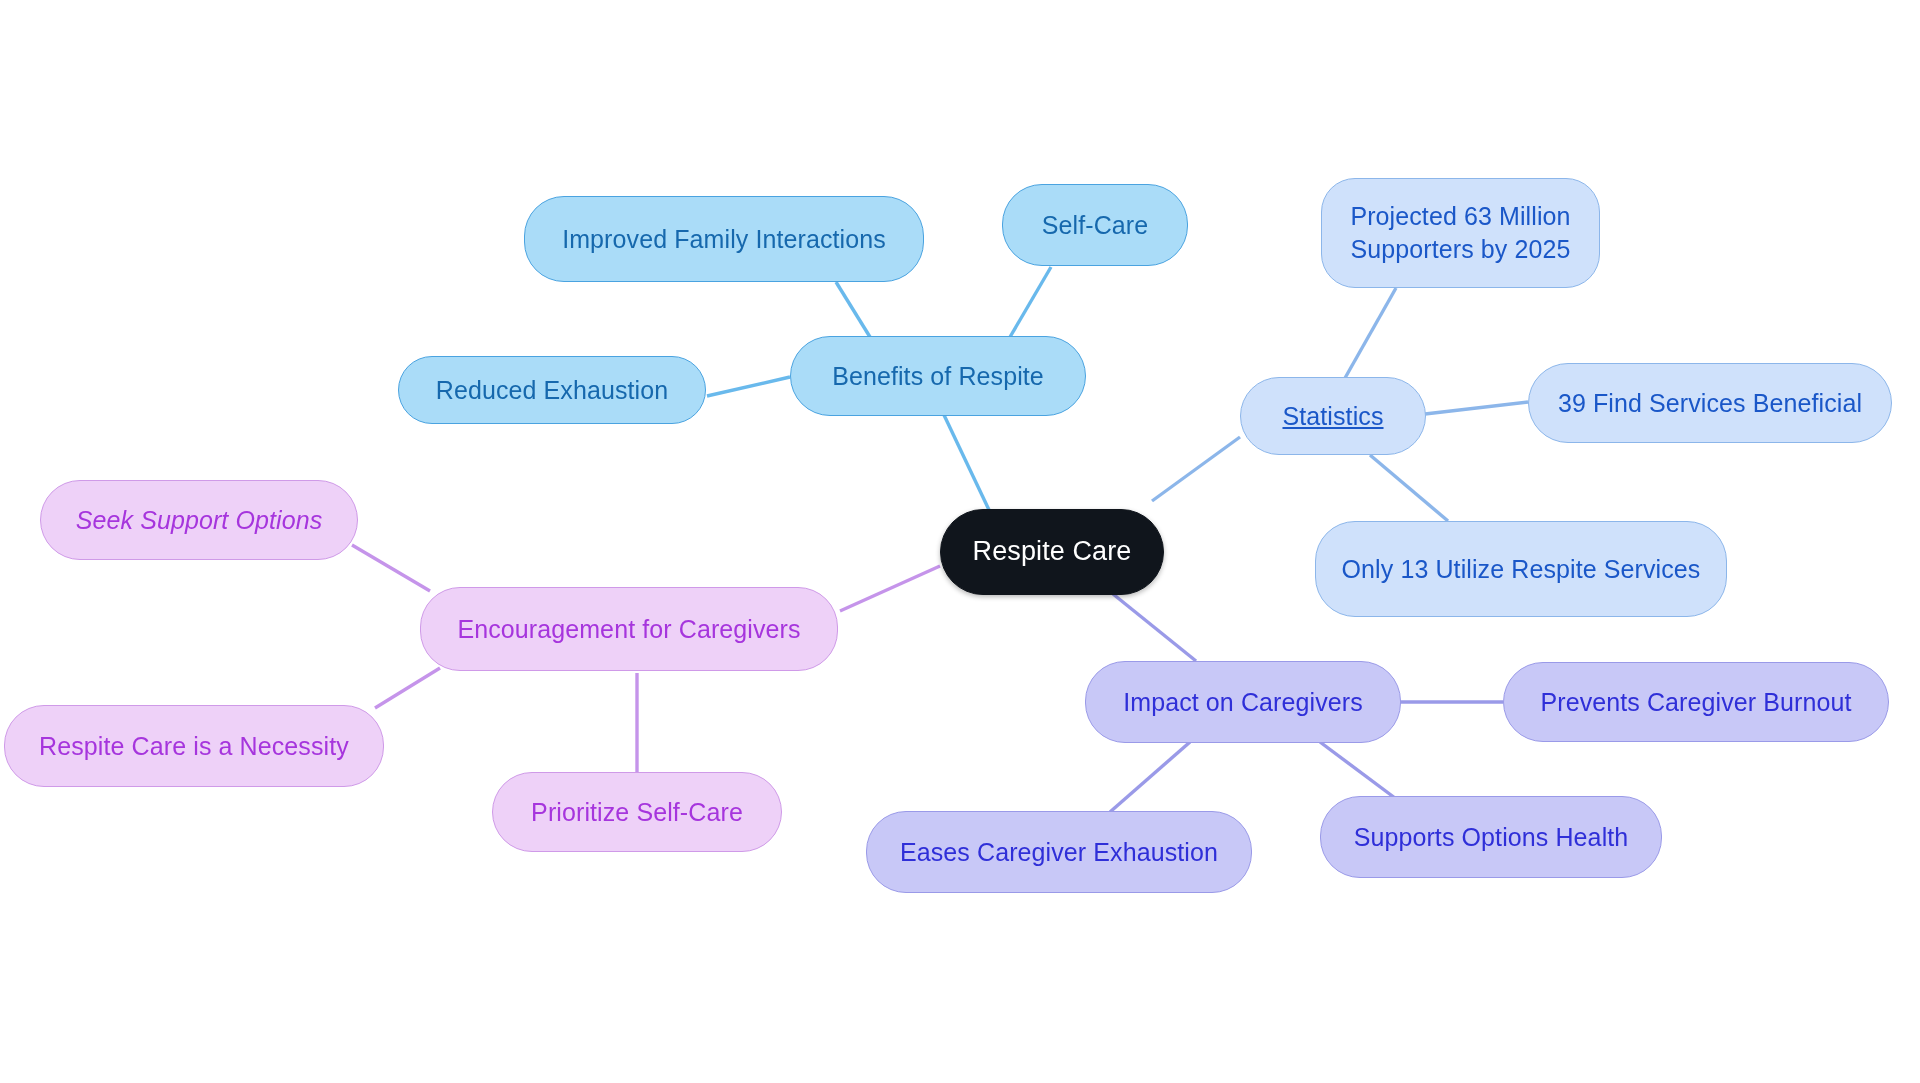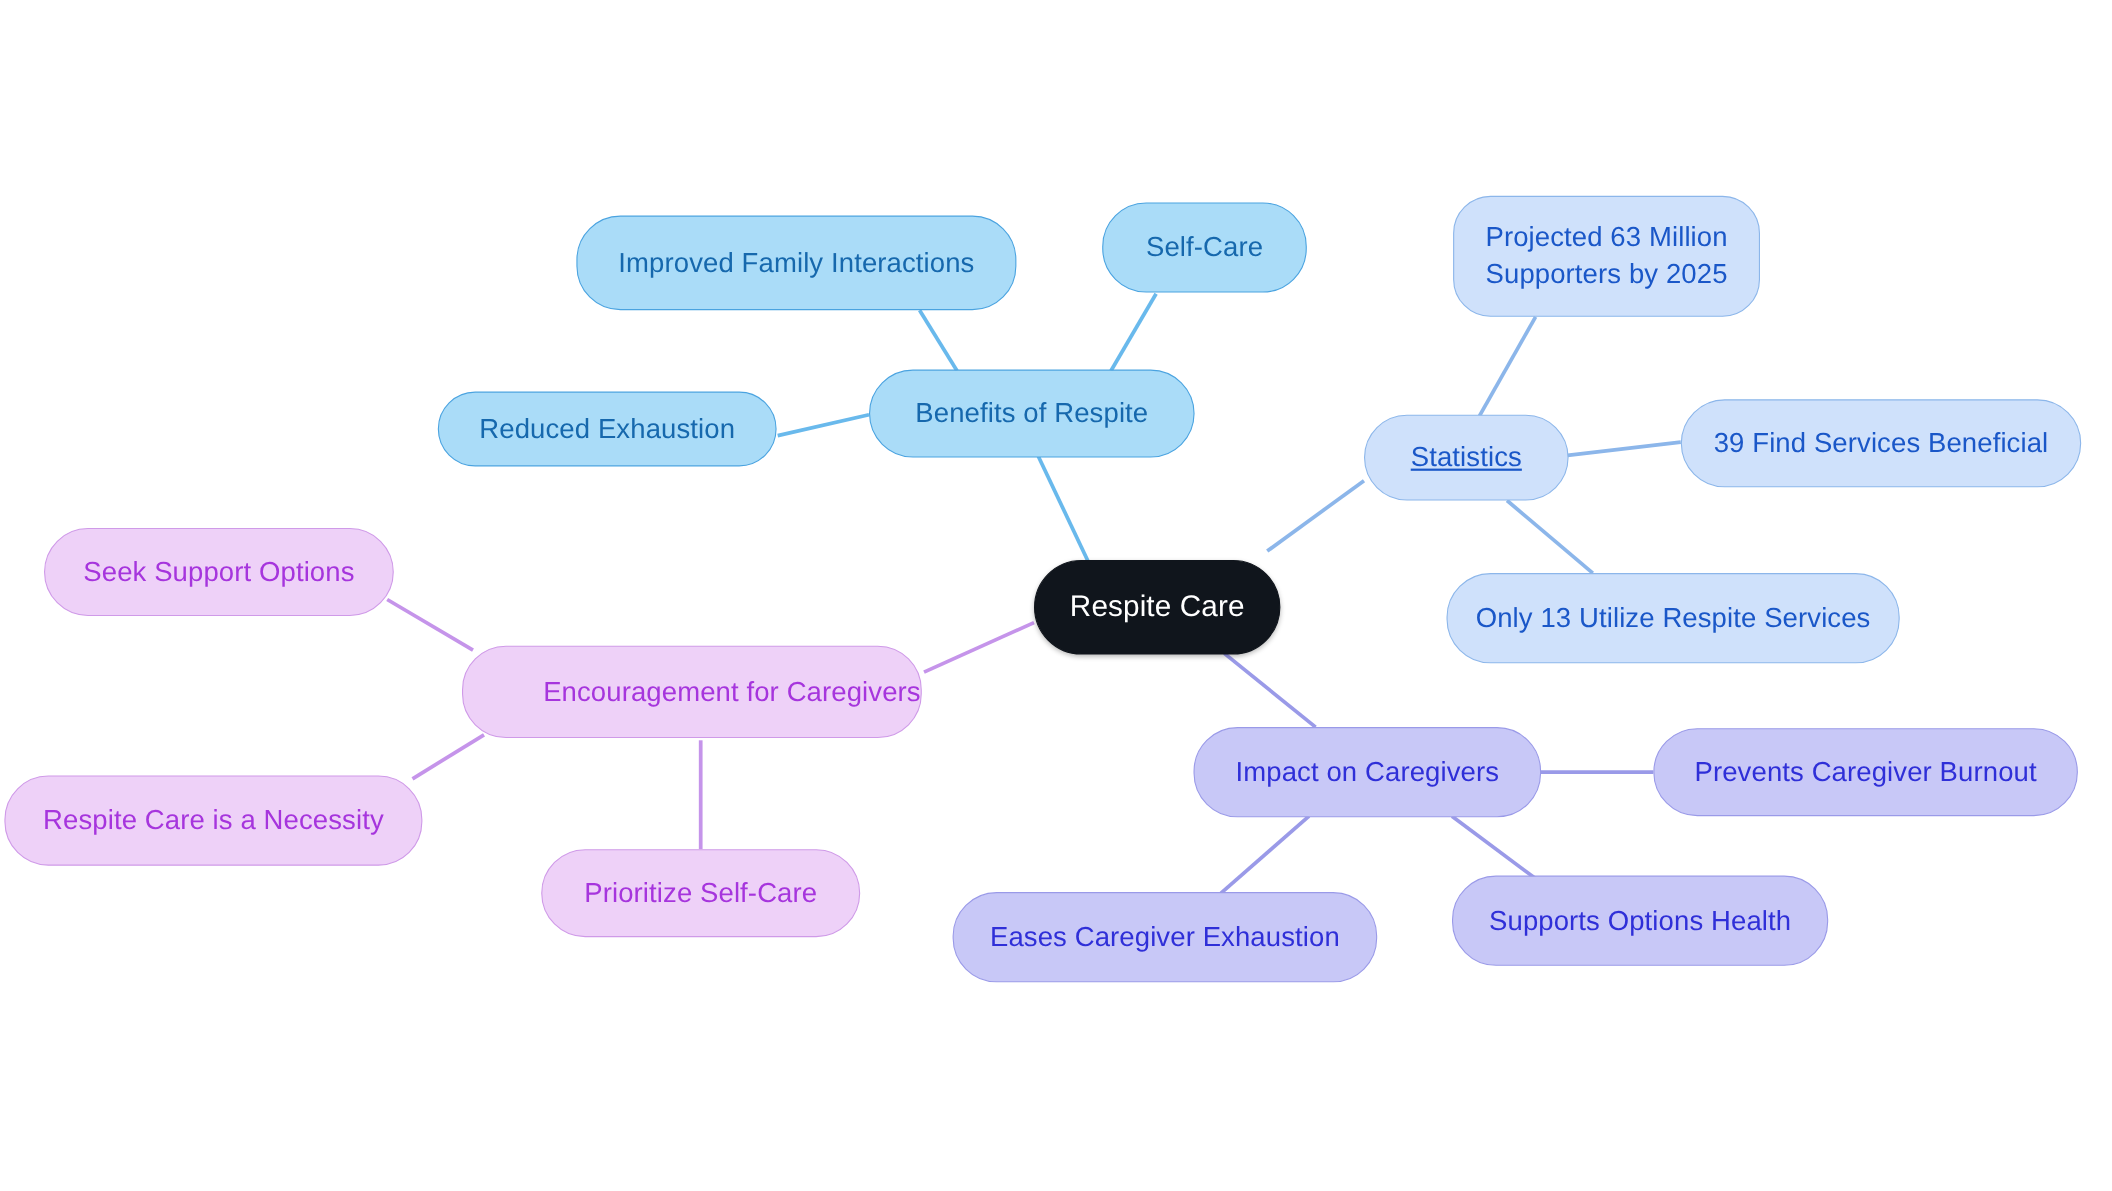--- a/index.html
+++ b/index.html
@@ -164,45 +164,45 @@
 
   <div class="node node-stat-leaf" style="left:1303px; top:178px; width:279px; height:110px; border-radius:34px;margin-left:18px;">
     <span>Projected 63 Million
 Supporters by 2025</span>
   </div>
 
   <div class="node node-stat-leaf" style="left:1528px; top:363px; width:364px; height:80px;">
     <span>39 Find Services Beneficial</span>
   </div>
 
-  <div class="node node-stat-leaf" style="left:1315px; top:521px; width:412px; height:82px;">
+  <div class="node node-stat-leaf" style="left:1315px; top:521px; width:412px; height:96px;">
     <span>Only 13 Utilize Respite Services</span>
   </div>
 
   <div class="node node-violet-branch" style="left:1085px; top:661px; width:316px; height:82px;">
     <span>Impact on Caregivers</span>
   </div>
 
   <div class="node node-violet-leaf" style="left:1503px; top:662px; width:386px; height:80px;">
     <span>Prevents Caregiver Burnout</span>
   </div>
 
   <div class="node node-violet-leaf" style="left:1320px; top:796px; width:342px; height:82px;">
     <span>Supports Options Health</span>
   </div>
 
   <div class="node node-violet-leaf" style="left:866px; top:811px; width:386px; height:82px;">
     <span>Eases Caregiver Exhaustion</span>
   </div>
 
-  <div class="node node-pink-branch" style="left:420px; top:587px; width:418px; height:84px;justify-content:flex-end;">
+  <div class="node node-pink-branch" style="left:420px; top:587px; width:418px; height:84px;">
     <span>Encouragement for Caregivers</span>
   </div>
 
-  <div class="node node-pink-leaf" style="left:40px; top:480px; width:318px; height:80px;">
+  <div class="node node-pink-leaf" style="left:40px; top:480px; width:318px; height:80px;font-style:italic;">
     <span>Seek Support Options</span>
   </div>
 
   <div class="node node-pink-leaf" style="left:4px; top:705px; width:380px; height:82px;">
     <span>Respite Care is a Necessity</span>
   </div>
 
   <div class="node node-pink-leaf" style="left:492px; top:772px; width:290px; height:80px;">
     <span>Prioritize Self-Care</span>
   </div>

